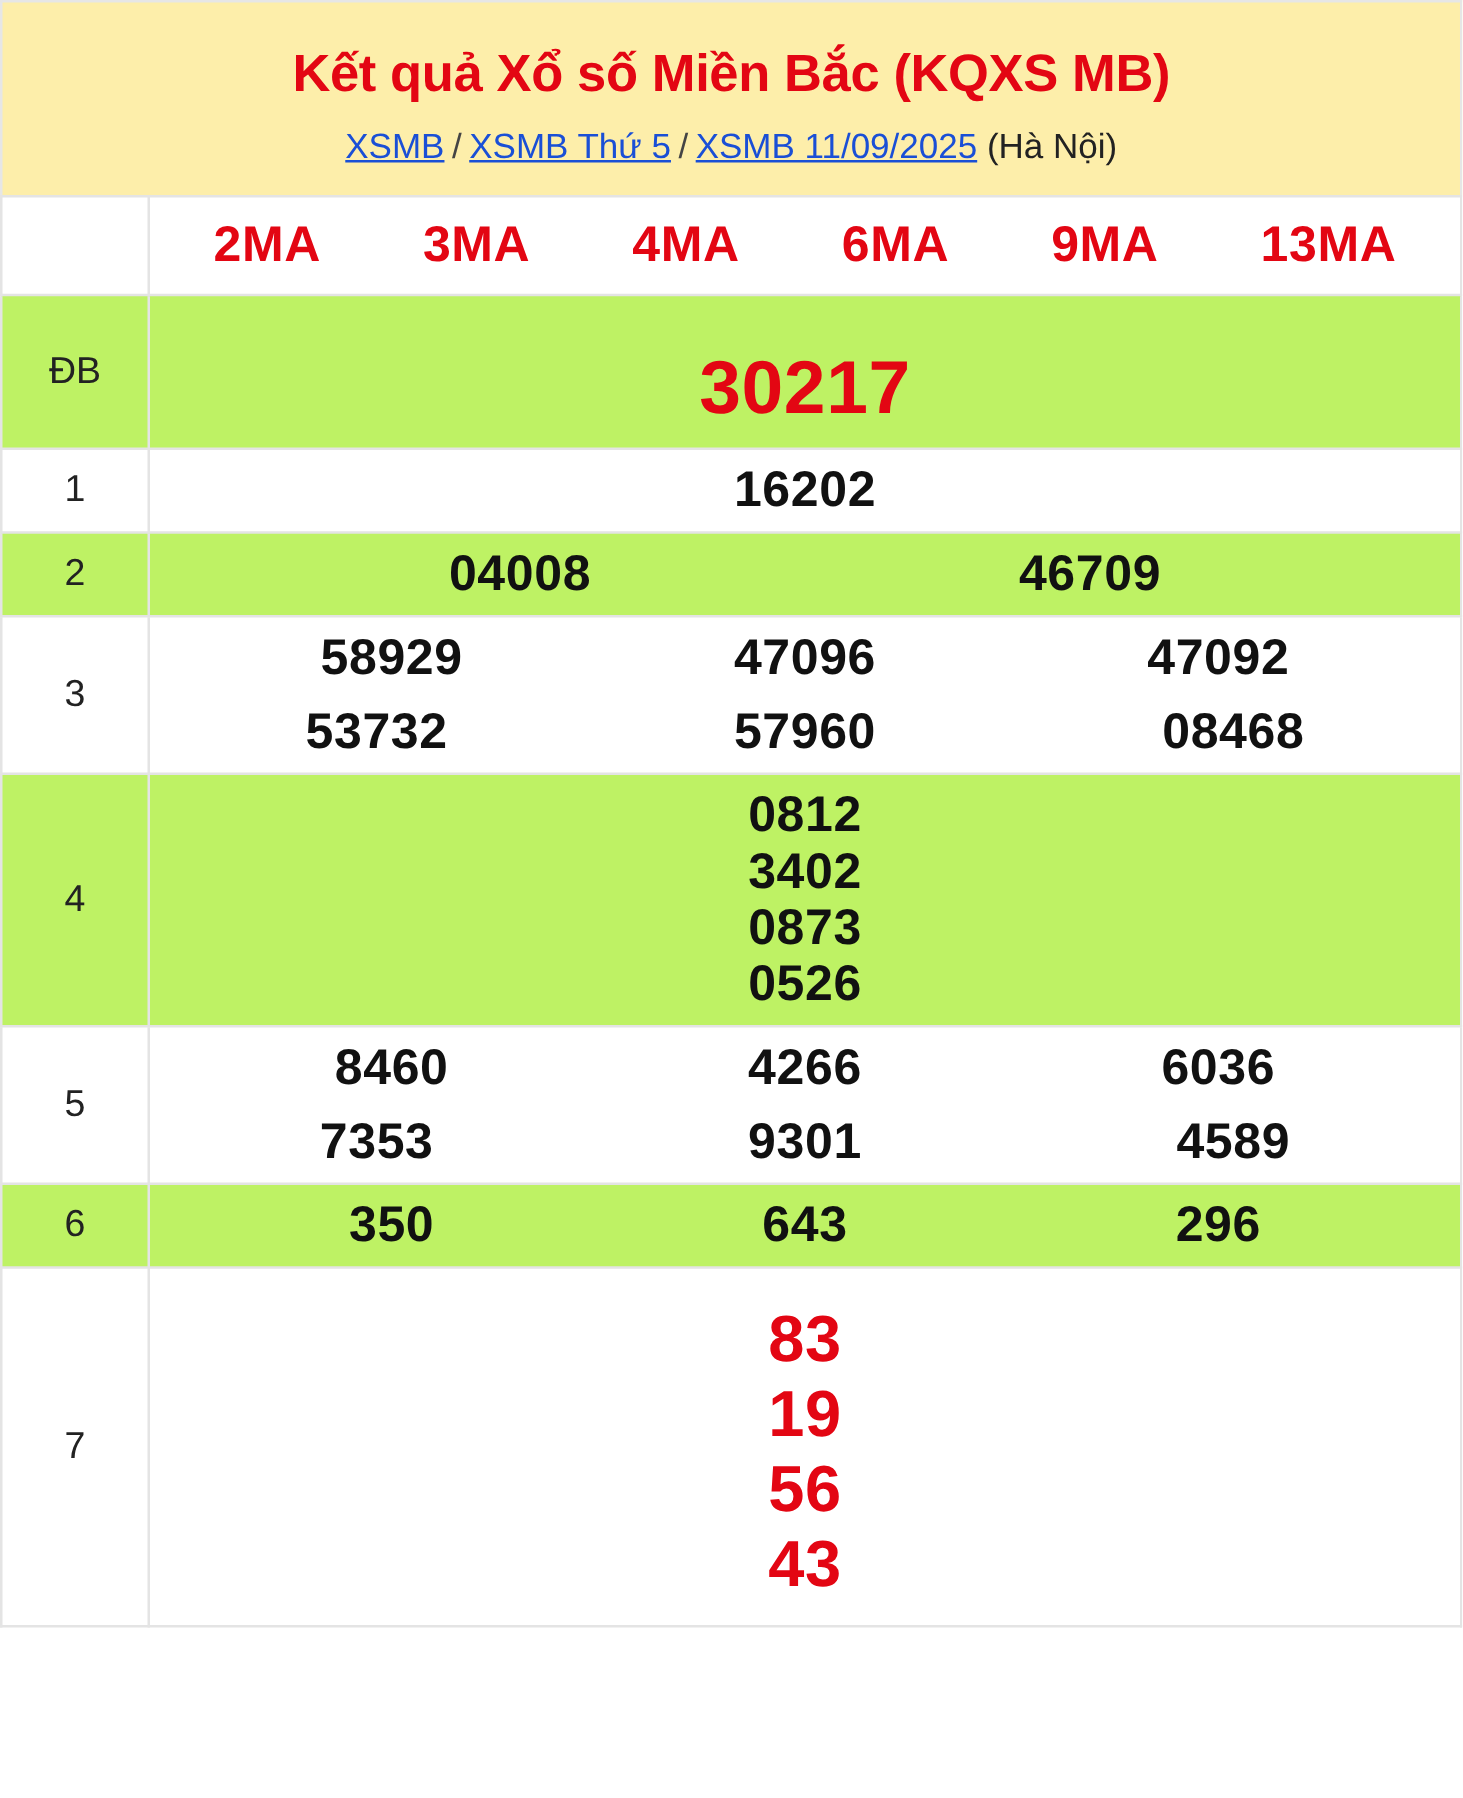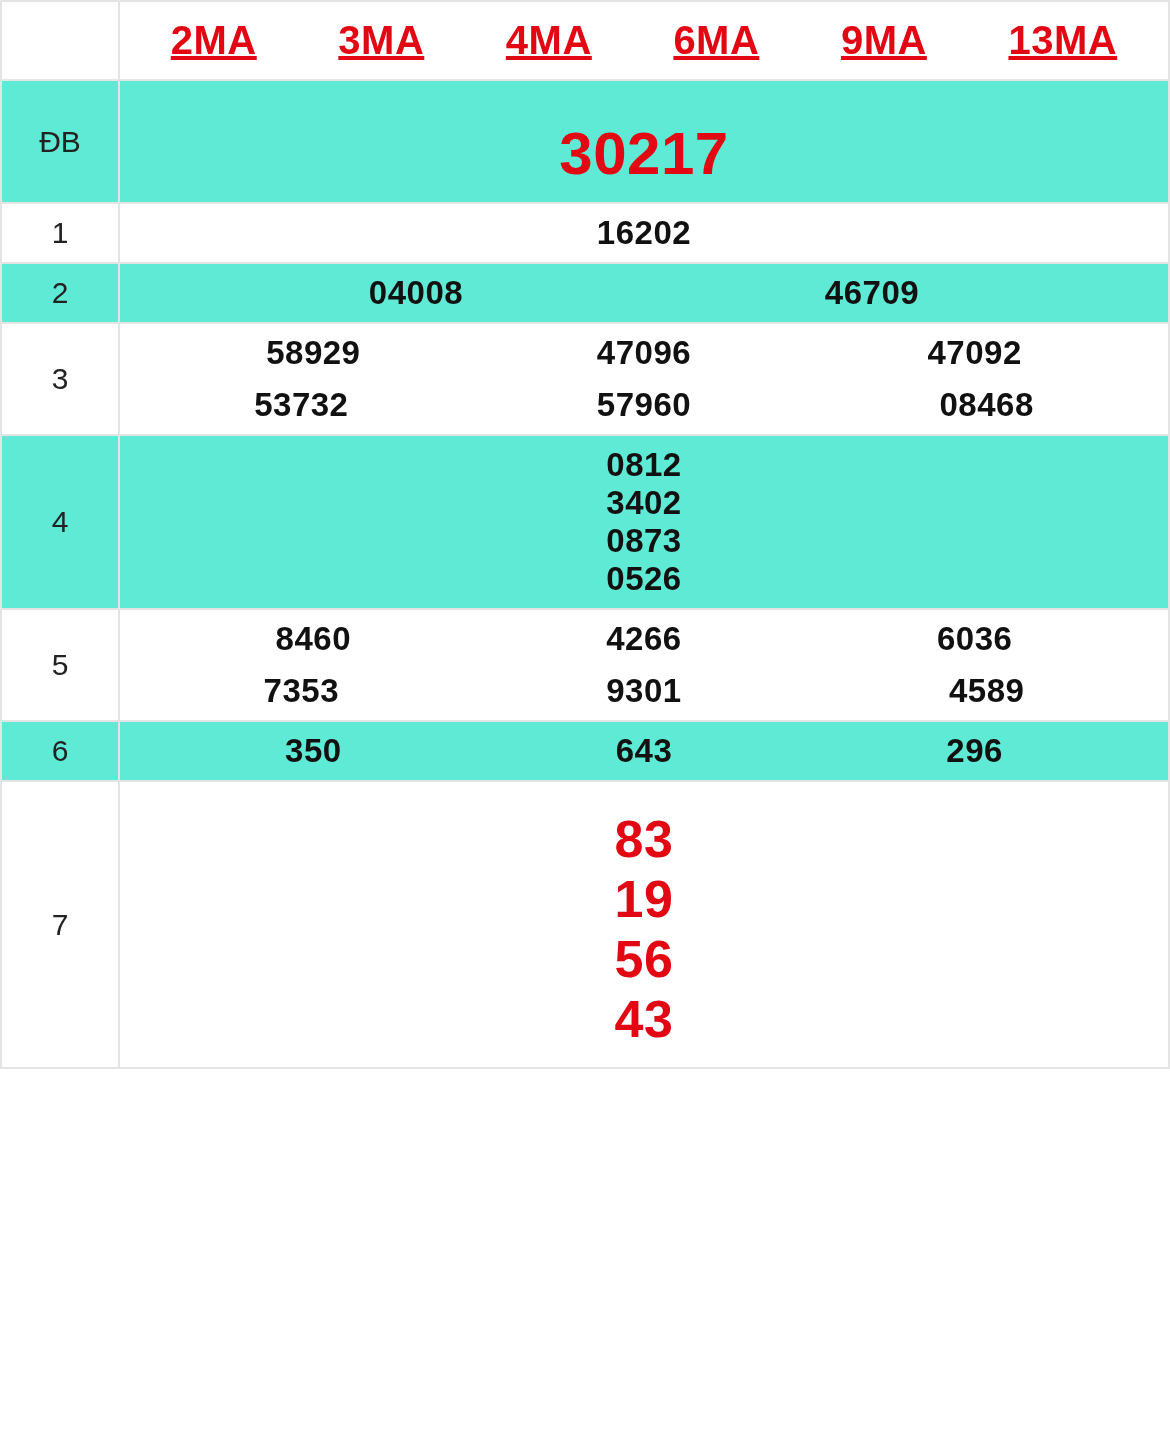--- a/index.html
+++ b/index.html
@@ -65,52 +65,57 @@
     font-size: 30px;
     color: #222;
     font-weight: normal;
   }
   .ma-head {
     background: #ffffff;
     color: #e30613;
     font-size: 40px;
     font-weight: bold;
     padding: 16px 0;
-    text-decoration: underline;
   }
   .ma-head-blank { background: #ffffff; }
   .row-alt .label-cell,
-  .row-alt .nums-cell { background: #5eead4; }
+  .row-alt .nums-cell { background: #bef264; }
   .row-plain .label-cell,
   .row-plain .nums-cell { background: #ffffff; }
   .nums-cell { padding: 10px 8px; }
   .nums {
     display: flex;
     justify-content: space-around;
     align-items: center;
     font-weight: bold;
     color: #111;
     letter-spacing: 0.5px;
   }
   .nums + .nums { margin-top: 14px; gap: 36px; }
   .n-db { font-size: 60px; color: #e30613; font-weight: bold; margin-top: 24px; }
-  .n-big { font-size: 33px; }
+  .n-big { font-size: 40px; }
   .n-red { font-size: 52px; color: #e30613; }
   .single { justify-content: center; }
   .two-wide { justify-content: space-around; padding: 0 60px; }
   .three { padding: 0 20px; }
   .four { padding: 0 14px; flex-direction: column; }
   .row-db .nums-cell { padding: 14px 8px; }
   .row-7 .nums-cell { padding: 27px 8px 18px 8px; }
 </style>
 </head>
 <body>
 
 <div class="page">
 
+  <div class="header">
+    <h1>Kết quả Xổ số Miền Bắc (KQXS MB)</h1>
+    <div class="breadcrumb">
+      <a href="#">XSMB</a><span class="sep">/</span><a href="#">XSMB Thứ 5</a><span class="sep">/</span><a href="#">XSMB 11/09/2025</a> <span class="place">(Hà Nội)</span>
+    </div>
+  </div>
 
   <table class="kq">
     <colgroup>
       <col class="col-label">
       <col>
     </colgroup>
     <tbody>
       <tr>
         <td class="ma-head-blank"></td>
         <td class="ma-head">

